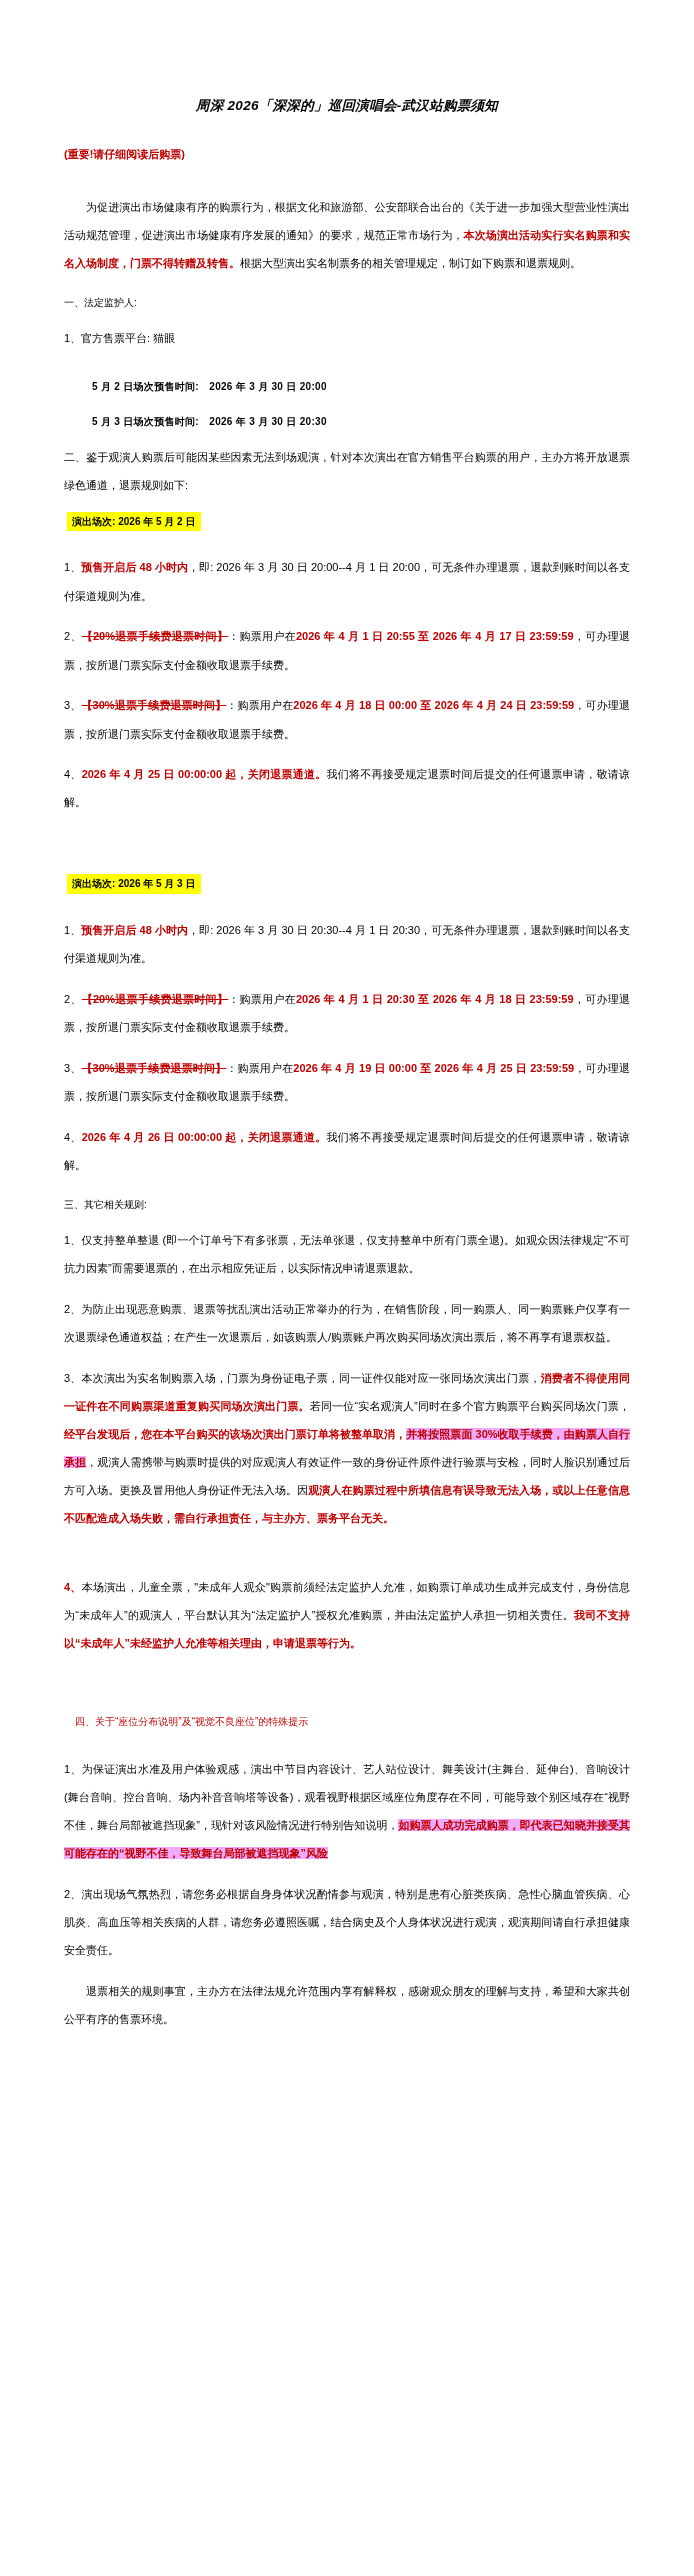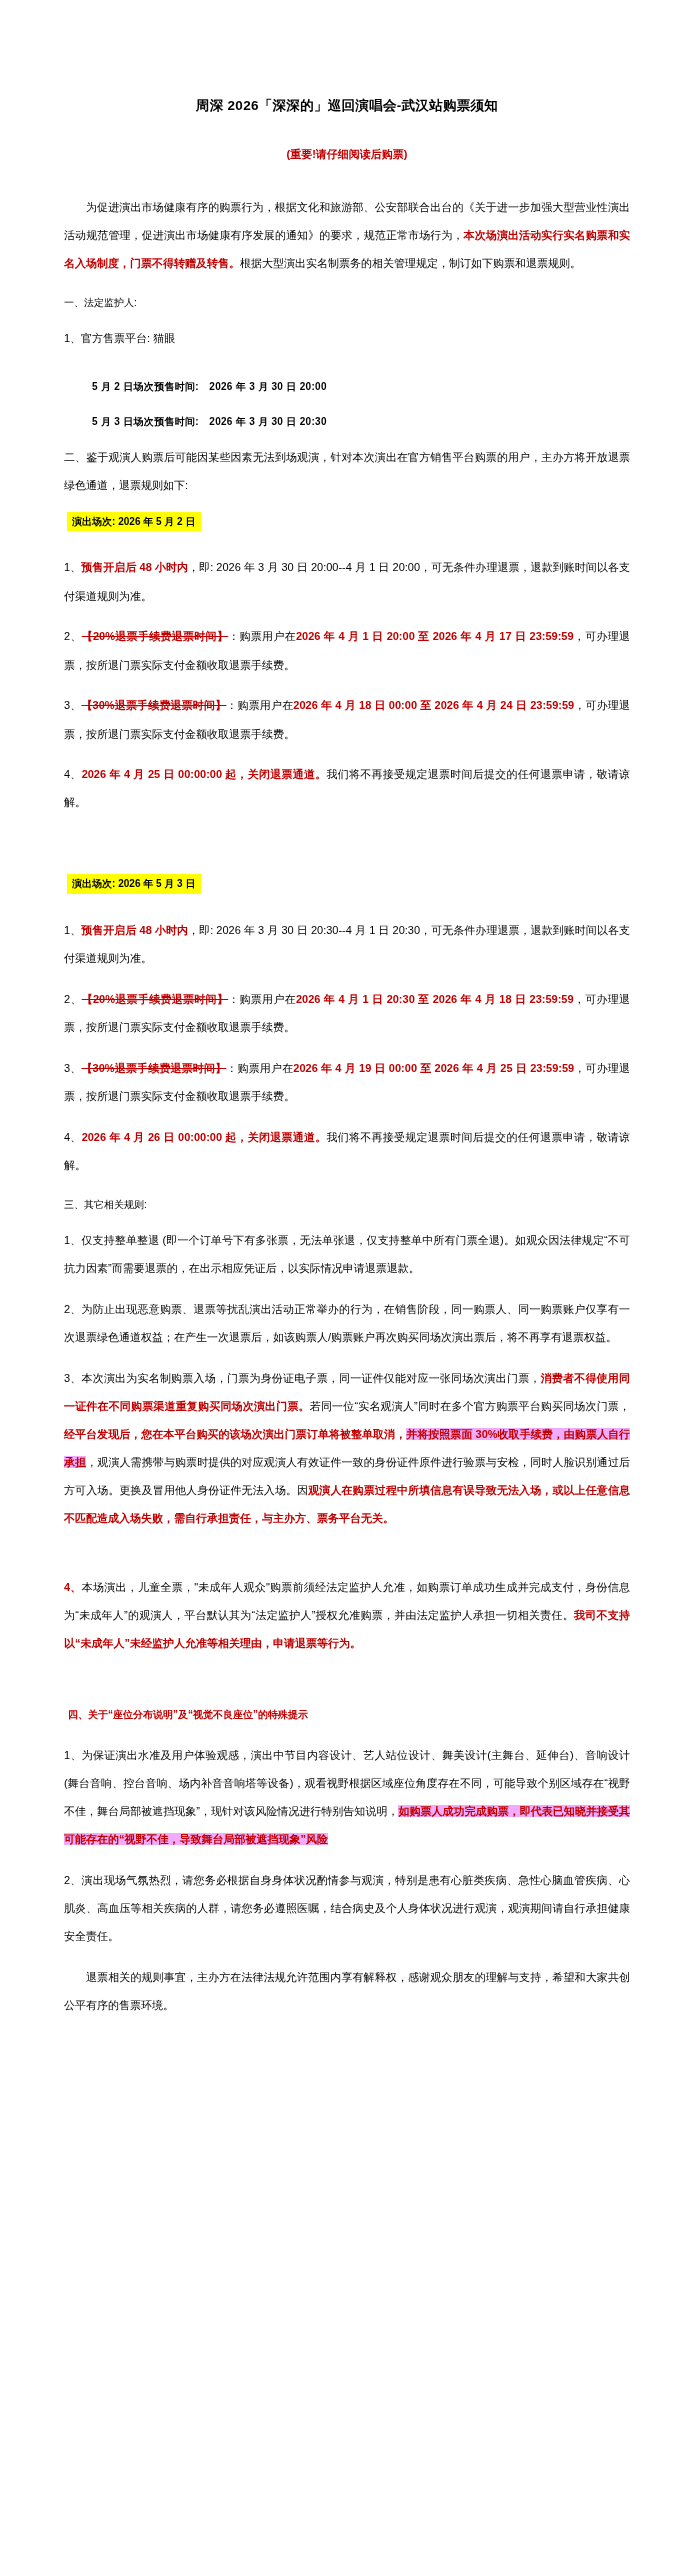--- a/index.html
+++ b/index.html
@@ -21,23 +21,23 @@
     position: relative;
   }
   .doc-title {
     text-align: center;
     font-size: 13.5px;
     font-weight: bold;
     letter-spacing: 0.3px;
     color: #000;
     margin: 0 0 30px 0;
     line-height: 1.5;
+    font-style: italic;
   }
   .doc-subtitle {
-    text-align: center;
     font-size: 11px;
     font-weight: bold;
     color: #c00000;
     margin: 0 0 30px 0;
     line-height: 1.5;
   }
   p.body {
     font-size: 11px;
     line-height: 2.55;
     margin: 0 0 3.9px 0;
@@ -60,22 +60,22 @@
   .sec-head {
     font-size: 10px;
     line-height: 2.55;
     margin: 0;
     font-weight: normal;
     color: #000;
   }
   .sec-head-red {
     font-size: 10px;
     line-height: 2.55;
-    margin: 4px;
-    font-weight: bold;
+    margin: 11px;
+    font-weight: normal;
     color: #c00000;
   }
   .presale-line {
     font-size: 10px;
     font-weight: bold;
     line-height: 2.55;
     margin: 0;
     padding-left: 28px;
     color: #000;
     letter-spacing: 0.3px;
@@ -129,21 +129,21 @@
   <div class="gap-sm"></div>
 
   <p class="session-wrap"><span class="session-tag">演出场次: 2026 年 5 月 2 日</span></p>
 
   <div class="gap-md"></div>
 
   <p class="body"><span>1、</span><span class="red">预售开启后 48 小时内</span><span>，即: 2026 年 3 月 30 日 20:00--4 月 1 日 20:00，可无条件办理退票，退款到账时间以各支付渠道规则为准。</span></p>
 
   <div class="gap-sm"></div>
 
-  <p class="body"><span>2、</span><span class="red strike">【20%退票手续费退票时间】</span><span>：购票用户在</span><span class="red">2026 年 4 月 1 日 20:00 至 2026 年 4 月 17 日 23:59:59</span><span>，可办理退票，按所退门票实际支付金额收取退票手续费。</span></p>
+  <p class="body"><span>2、</span><span class="red strike">【20%退票手续费退票时间】</span><span>：购票用户在</span><span class="red">2026 年 4 月 1 日 20:55 至 2026 年 4 月 17 日 23:59:59</span><span>，可办理退票，按所退门票实际支付金额收取退票手续费。</span></p>
 
   <div class="gap-sm"></div>
 
   <p class="body"><span>3、</span><span class="red strike">【30%退票手续费退票时间】</span><span>：购票用户在</span><span class="red">2026 年 4 月 18 日 00:00 至 2026 年 4 月 24 日 23:59:59</span><span>，可办理退票，按所退门票实际支付金额收取退票手续费。</span></p>
 
   <div class="gap-sm"></div>
 
   <p class="body"><span>4、</span><span class="red">2026 年 4 月 25 日 00:00:00 起</span><span class="red">，</span><span class="red">关闭退票通道。</span><span>我们将不再接受规定退票时间后提交的任何退票申请，敬请谅解。</span></p>
 
   <div class="gap-xl"></div>

